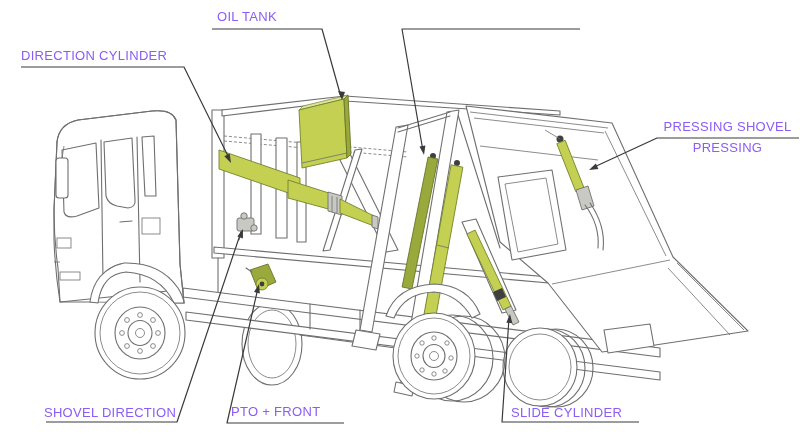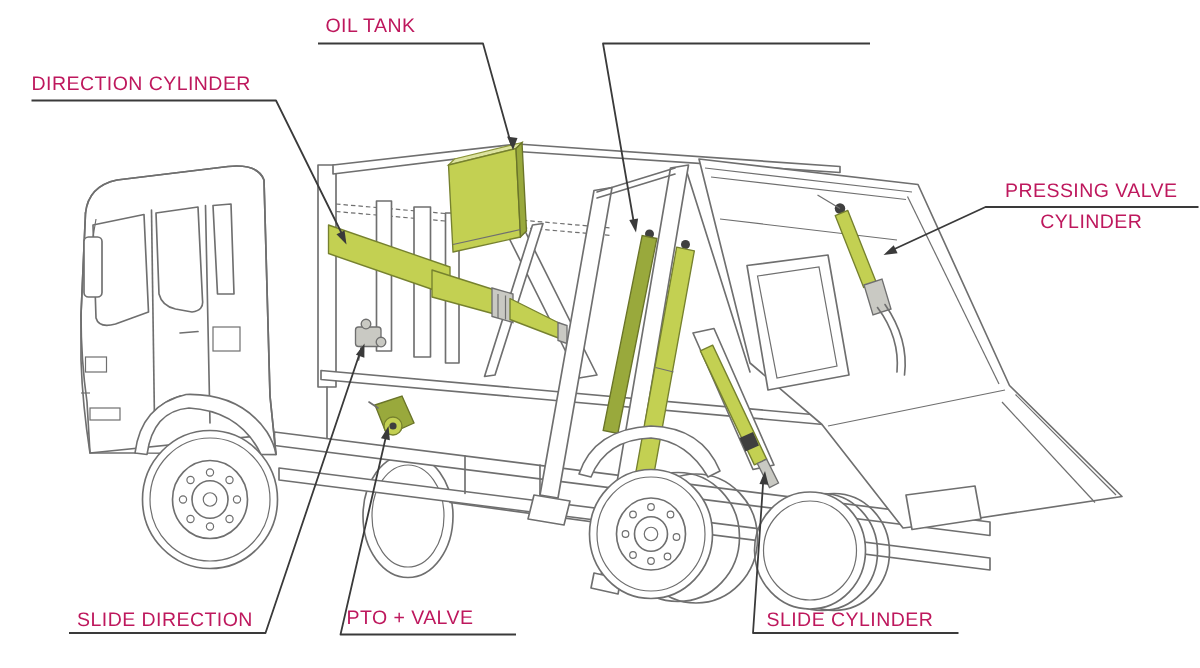--- a/index.html
+++ b/index.html
@@ -2,21 +2,21 @@
 <html style="--c-component-green: #c3d052; --c-component-green-dark: #99a93c; --c-component-green-light: #dde3a0; --c-line-gray: #6f6f6f; --c-leader-black: #3a3a3a; --c-background: #ffffff;"><head>
 <meta charset="utf-8">
 <style>
   html,body{margin:0;padding:0;background:#fff;}
   .stage{
     position:relative;width:800px;height:445px;background:var(--c-background,#fff);
     overflow:hidden;font-family:"Liberation Sans",sans-serif;
   }
   svg{position:absolute;left:0;top:0;}
   .label{
-    position:absolute;color:#be185d;font-size:13px;line-height:14px;
+    position:absolute;color:#8b5cf6;font-size:13px;line-height:14px;
     letter-spacing:.3px;white-space:nowrap;font-weight:400;
   }
   .label.bold{font-weight:700;}
   .label.centered{text-align:center;white-space:normal;}
   
   .ln{fill:none;stroke:var(--c-line-gray,#6f6f6f);stroke-width:1.1;stroke-linejoin:round;stroke-linecap:round;}
   .lnt{fill:none;stroke:var(--c-line-gray,#6f6f6f);stroke-width:.8;}
   .wfill{fill:#ffffff;stroke:var(--c-line-gray,#6f6f6f);stroke-width:1.1;stroke-linejoin:round;}
   .gfill{fill:var(--c-component-green,#c3d052);stroke:#76812e;stroke-width:.9;stroke-linejoin:round;}
   .gdark{fill:var(--c-component-green-dark,#99a93c);stroke:#6a7429;stroke-width:.9;}
@@ -231,21 +231,21 @@
     <path class="leader" d="M639,422 L502,422 L509,318"></path>
     <polygon class="arrow" points="510,314 512.3,323.2 506.3,322.7"></polygon>
   </g>
 </svg>
 
   <div class="label" style="left:217px;top:10px;">OIL TANK</div>
 
   <div class="label" style="left:21px;top:49px;">DIRECTION CYLINDER</div>
 
 
-  <div class="label centered" style="left:655px;top:120px;width:145px;">PRESSING VALVE</div>
-  <div class="label centered" style="left:655px;top:141px;width:145px;">CYLINDER</div>
-
-  <div class="label centered" style="left:40px;top:406px;width:140px;">SLIDE DIRECTION</div>
-
-  <div class="label" style="left:231px;top:405px;">PTO + VALVE</div>
+  <div class="label centered" style="left:655px;top:120px;width:145px;">PRESSING SHOVEL</div>
+  <div class="label centered" style="left:655px;top:141px;width:145px;">PRESSING</div>
+
+  <div class="label centered" style="left:40px;top:406px;width:140px;">SHOVEL DIRECTION</div>
+
+  <div class="label" style="left:231px;top:405px;">PTO + FRONT</div>
 
   <div class="label" style="left:511px;top:406px;text-align:right;">SLIDE CYLINDER</div>
 </div>
 
 </body></html>

